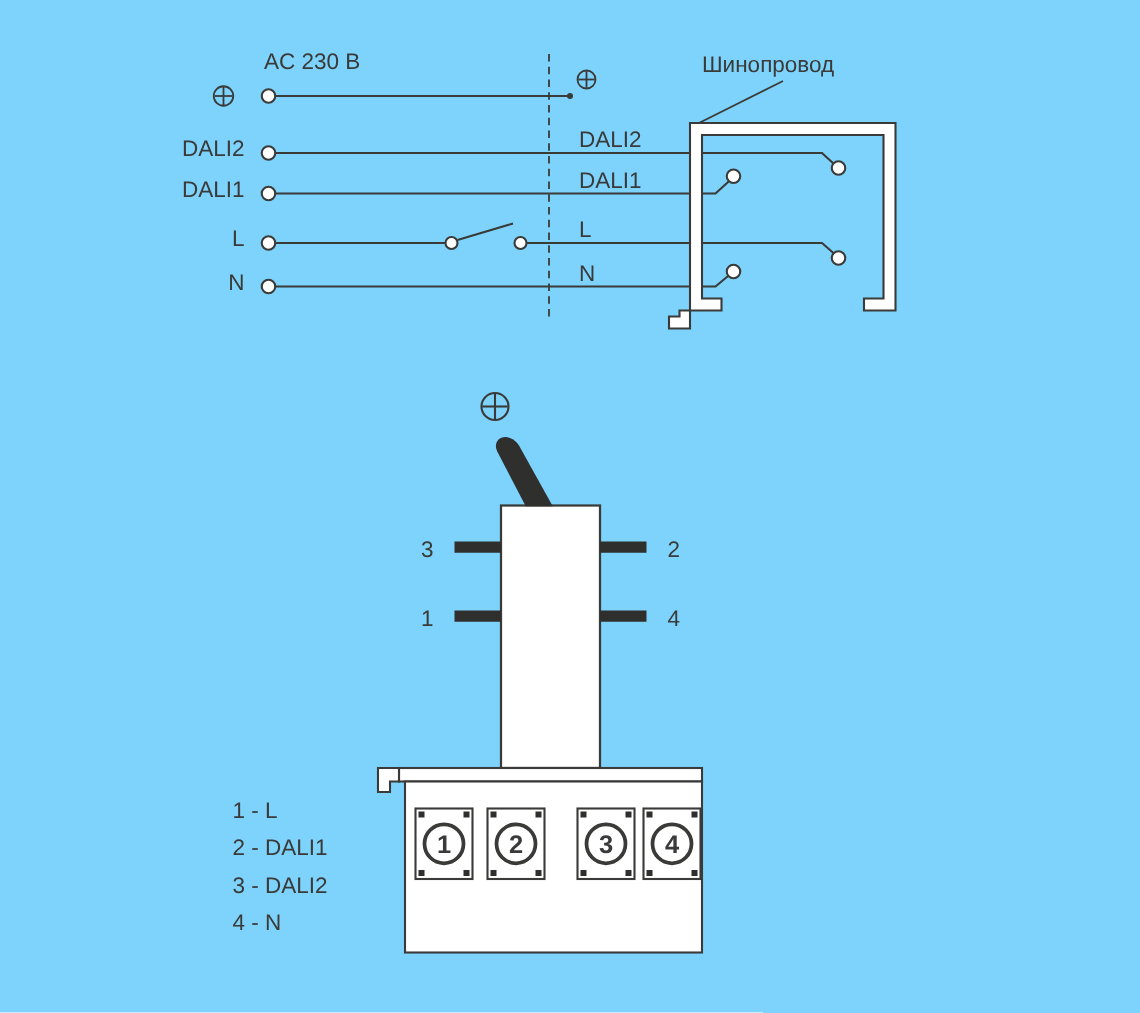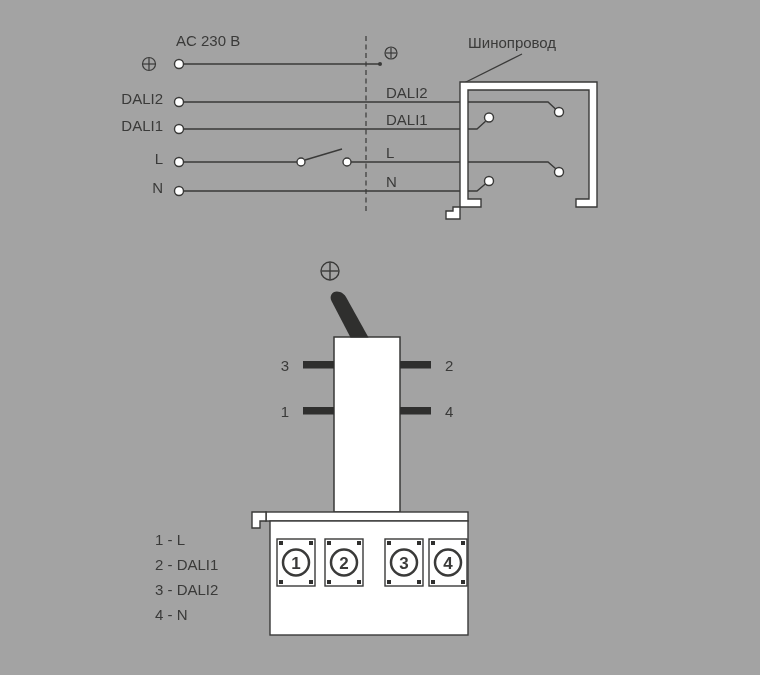--- a/index.html
+++ b/index.html
@@ -1,19 +1,19 @@
 <!DOCTYPE html>
 <html><head>
 <meta charset="utf-8">
 <style>
   html, body { margin:0; padding:0; background:#ffffff; }
   .stage {
     position:relative;
     width:760px; height:675px;
-    background:#a3a3a3;
+    background:#7dd3fc;
     font-family:"Liberation Sans", sans-serif;
     overflow:hidden;
   }
   svg { display:block; }
   svg text {
     fill:#3a3a39;
     font-family:"Liberation Sans", sans-serif;
     font-size:15px;
   }
   .lbl-end   { text-anchor:end; }

